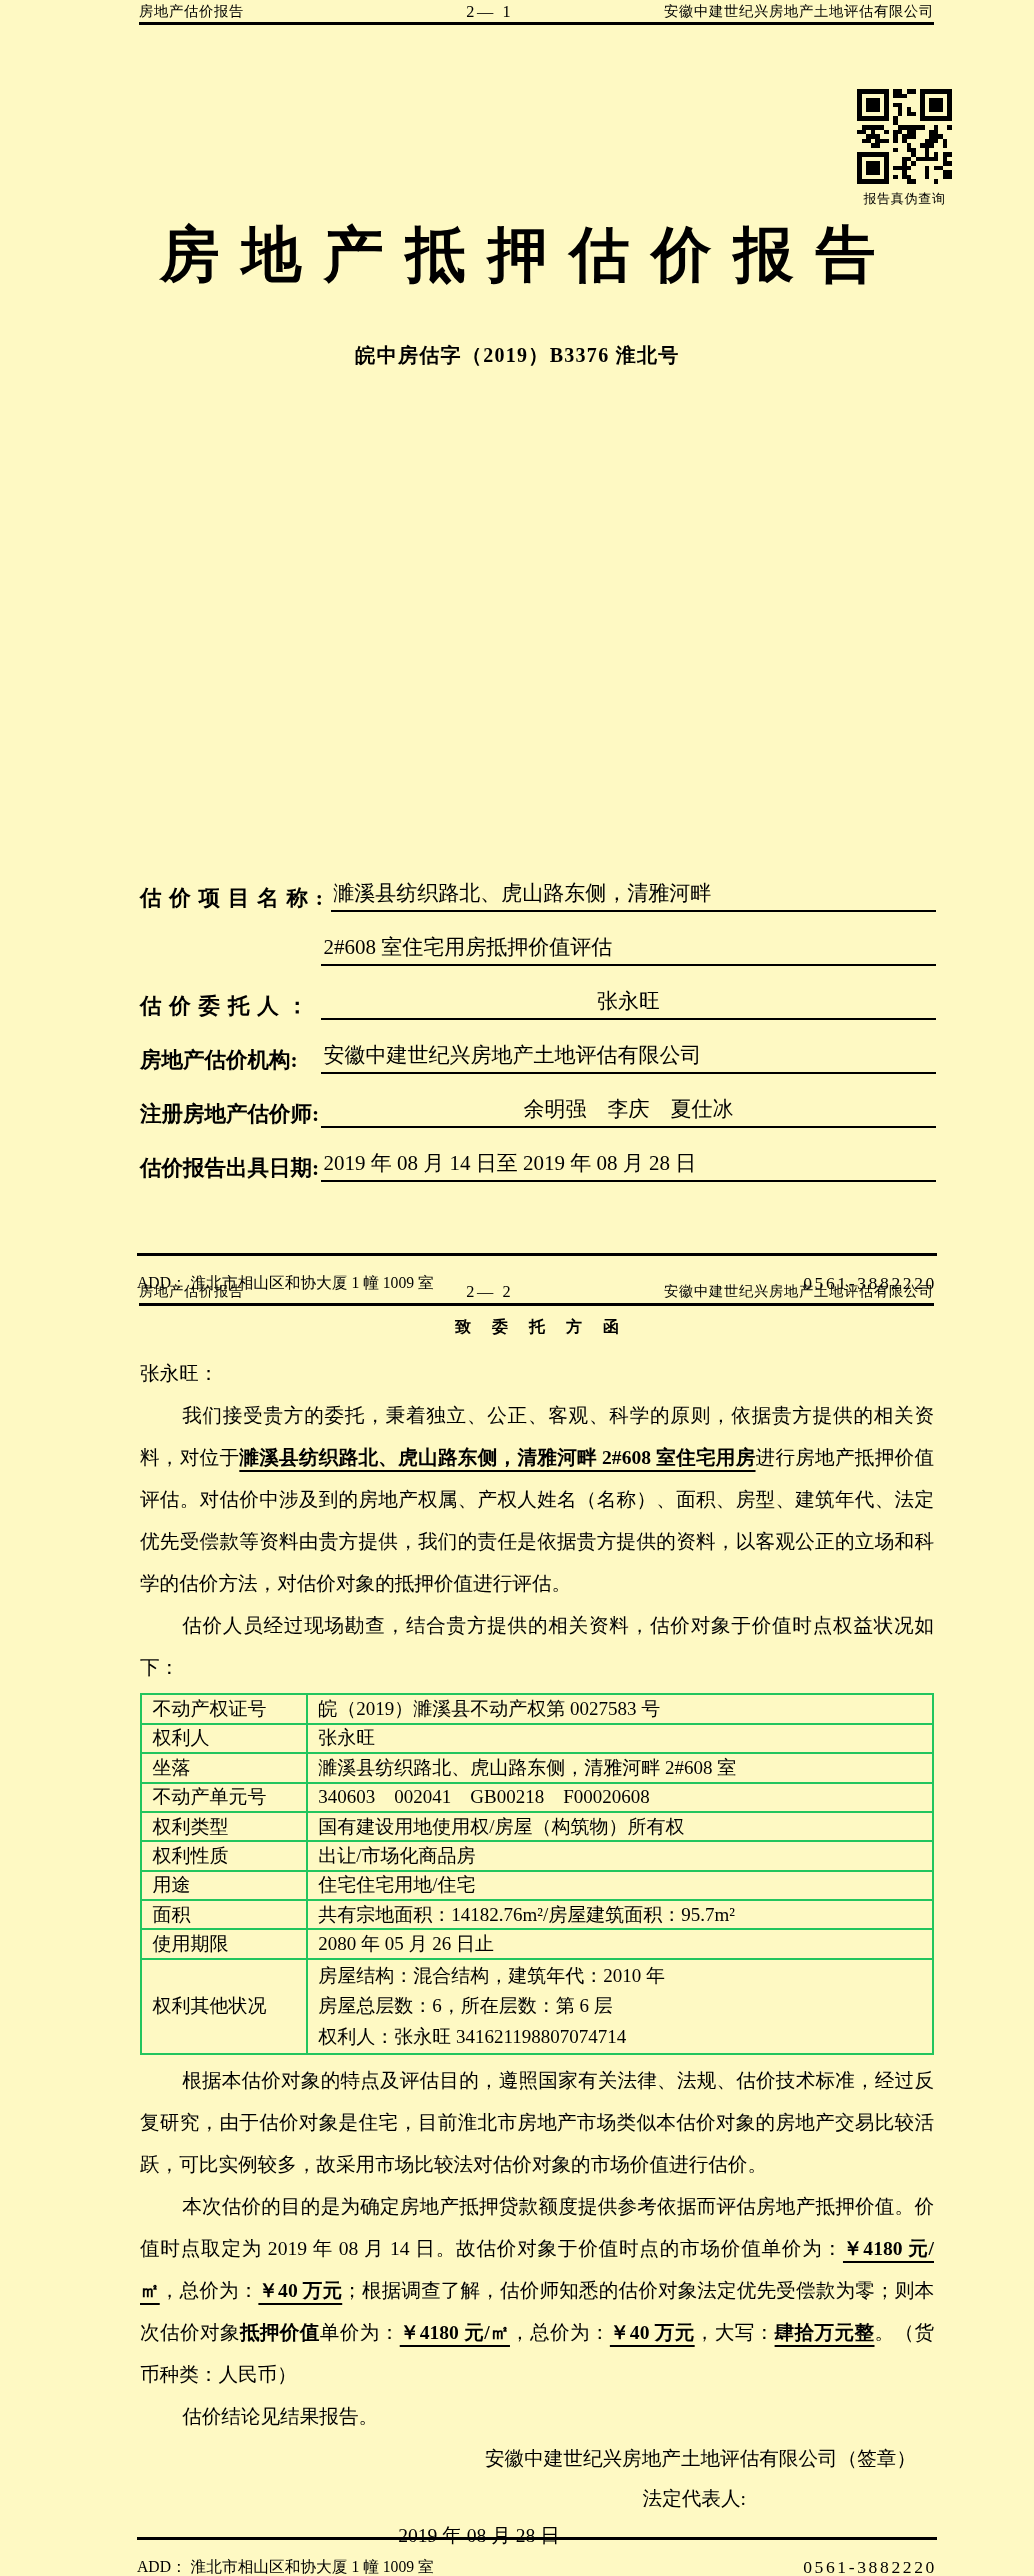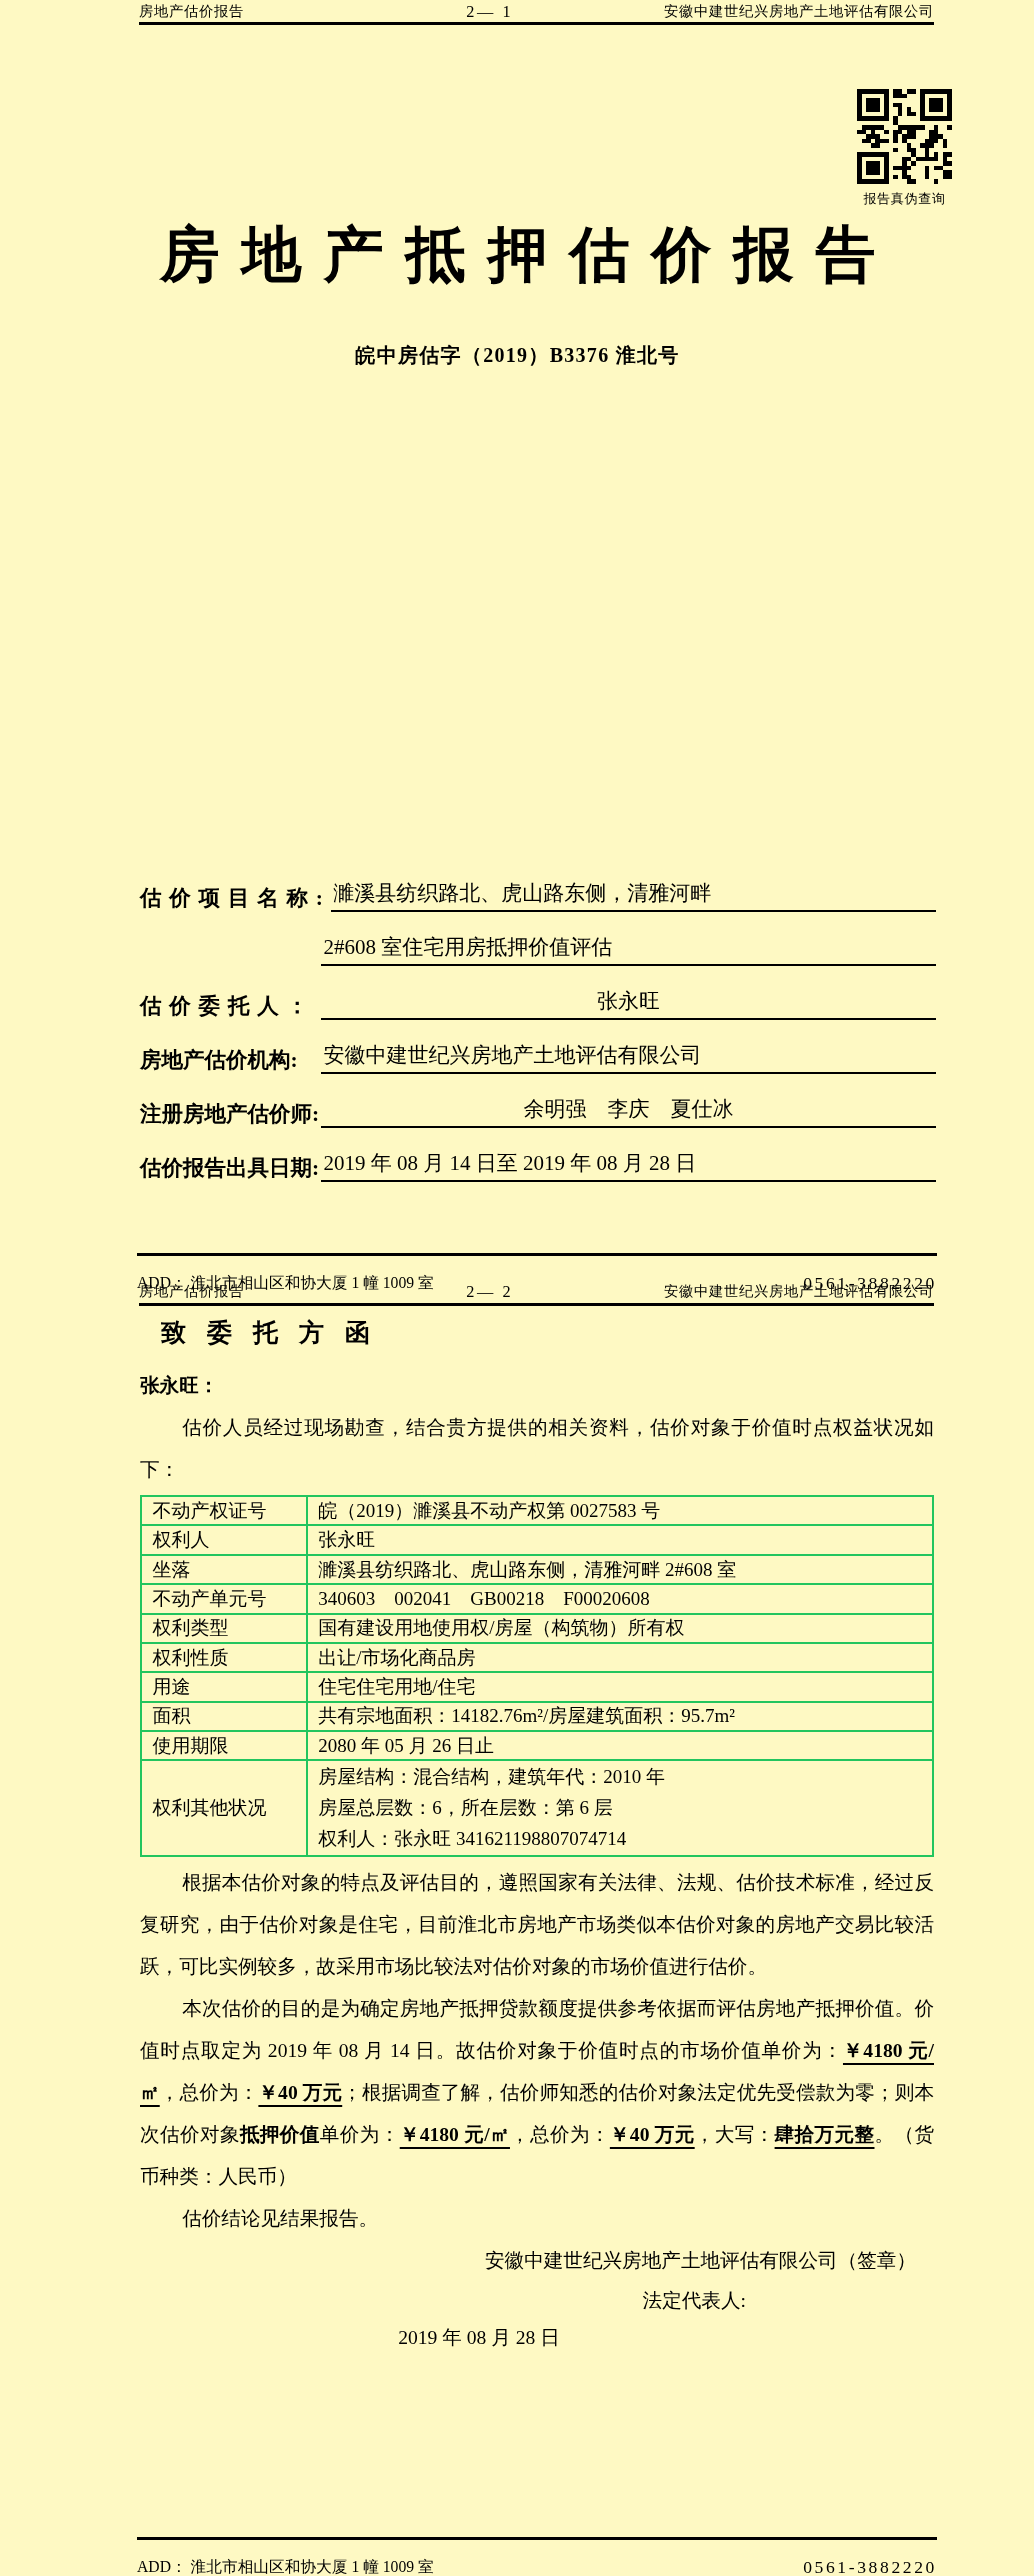--- a/index.html
+++ b/index.html
@@ -56,25 +56,25 @@
     border-top:3.3px solid #000;padding-top:18px;
     display:flex;justify-content:space-between;align-items:flex-end;
     font-size:15.7px;line-height:18px;
   }
   #footer1{top:1253px;}
   #footer2{top:2537px;}
   .pfooter .phone{font-size:17.6px;letter-spacing:2.6px;font-family:"Liberation Serif","DejaVu Serif",serif;}
   
   .p2body{position:absolute;top:1317px;left:140px;right:101px;}
   .letter-title{
-    font-size:25px;font-weight:bold;
+    text-align:center;font-size:16px;font-weight:bold;
     letter-spacing:21px;text-indent:21px;line-height:1.3;
     margin:0 0 15.7px 0;
   }
-  .salutation{font-size:19.6px;line-height:42px;font-weight:bold;}
+  .salutation{font-size:19.6px;line-height:42px;font-weight:normal;}
   .bodyp{
     font-size:19.6px;line-height:42px;text-align:justify;
     text-indent:2.15em;margin:0;
   }
   .seg.b{font-weight:bold;}
   .seg.u{text-decoration:underline;text-underline-offset:5.9px;text-decoration-thickness:1.6px;}
   
   .reg-table{width:100%;border-collapse:collapse;margin:3.9px 0 5.2px 0;}
   .reg-table td{
     border:2px solid #22c55e;font-size:19px;
@@ -584,20 +584,21 @@
   <div class="hdr" id="hdr2">
     <span class="hl">房地产估价报告</span>
     <span class="hc">2— 2</span>
     <span class="hr">安徽中建世纪兴房地产土地评估有限公司</span>
   </div>
 
   <div class="p2body">
     <div class="letter-title">致委托方函</div>
     <div class="salutation">张永旺：</div>
 
+    <p class="bodyp"><span class="seg">我们接受贵方的委托，秉着独立、公正、客观、科学的原则，依据贵方提供的相关资料，对位于</span><span class="seg b u">濉溪县纺织路北、虎山路东侧，清雅河畔 2#608 室住宅用房</span><span class="seg">进行房地产抵押价值评估。对估价中涉及到的房地产权属、产权人姓名（名称）、面积、房型、建筑年代、法定优先受偿款等资料由贵方提供，我们的责任是依据贵方提供的资料，以客观公正的立场和科学的估价方法，对估价对象的抵押价值进行评估。</span></p>
     <p class="bodyp">估价人员经过现场勘查，结合贵方提供的相关资料，估价对象于价值时点权益状况如下：</p>
 
     <table class="reg-table">
       <tbody>
         <tr>
           <td class="k">不动产权证号</td>
           <td class="v">皖（2019）濉溪县不动产权第 0027583 号</td>
         </tr>
         <tr>
           <td class="k">权利人</td>

